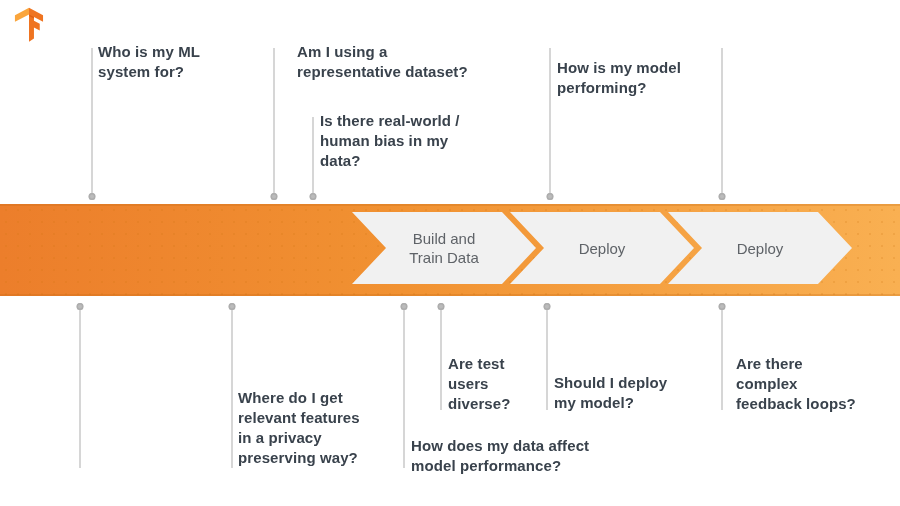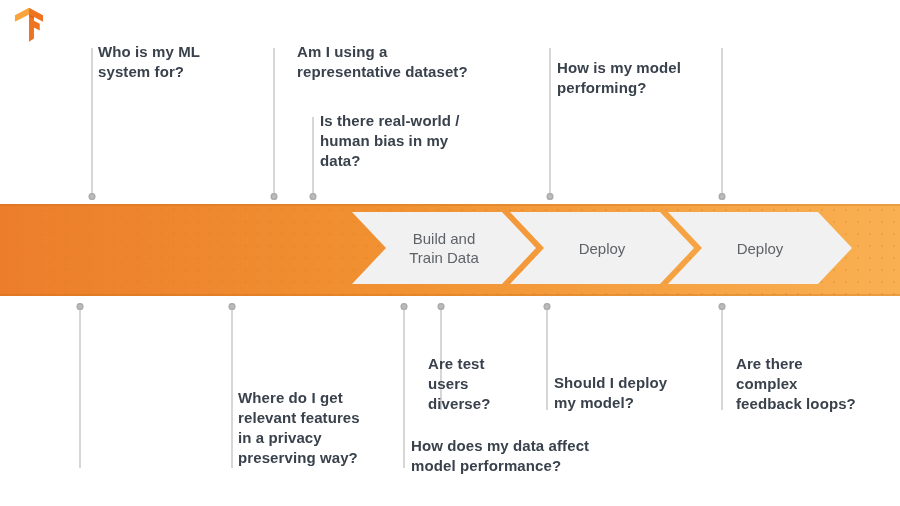--- a/index.html
+++ b/index.html
@@ -142,21 +142,21 @@
 data?</div>
   <div class="q" style="left:557px;top:58px">How is my model
 performing?</div>
 
   <div class="q" style="left:238px;top:388px">Where do I get
 relevant features
 in a privacy
 preserving way?</div>
   <div class="q" style="left:411px;top:436px">How does my data affect
 model performance?</div>
-  <div class="q" style="left:428px;top:354px">Are test
+  <div class="q" style="left:448px;top:354px">Are test
 users
 diverse?</div>
   <div class="q" style="left:554px;top:373px">Should I deploy
 my model?</div>
   <div class="q" style="left:736px;top:354px">Are there
 complex
 feedback loops?</div>
 
 </div>
 

